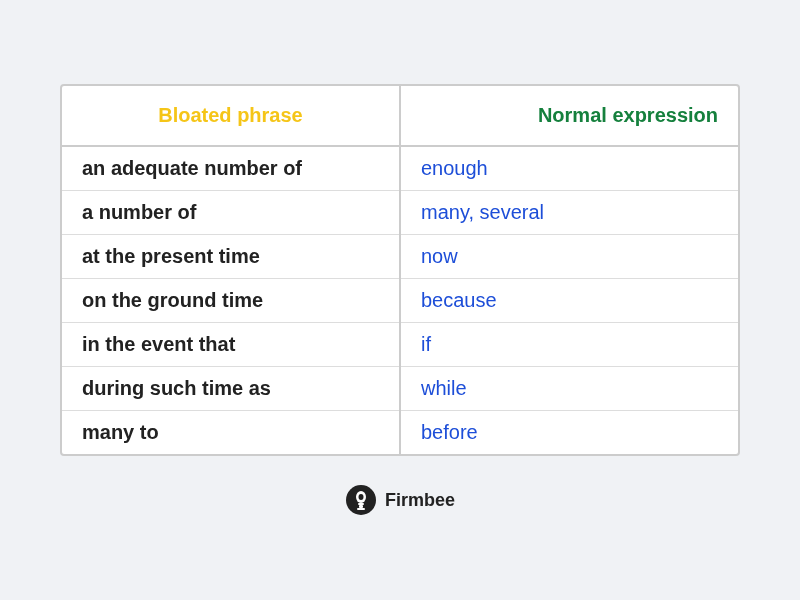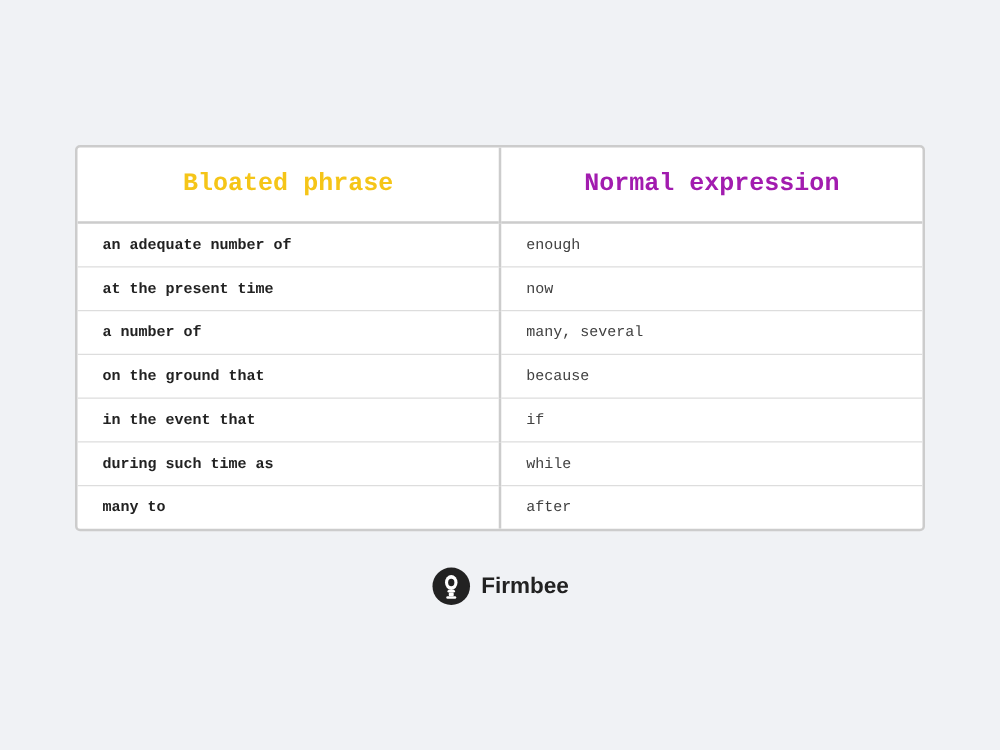--- a/index.html
+++ b/index.html
@@ -15,21 +15,20 @@
       font-family: Arial, sans-serif;
     }
 
     .table-container {
       background: #fff;
       border: 2px solid #ccc;
       border-radius: 4px;
       overflow: hidden;
       width: 680px;
       margin-bottom: 28px;
-      font-family: Liberation Mono, monospace;
     }
 
     table {
       width: 100%;
       border-collapse: collapse;
     }
 
     thead tr {
       border-bottom: 2px solid #ccc;
     }
@@ -41,48 +40,48 @@
     }
 
     thead th:first-child {
       color: #f5c518;
       border-right: 2px solid #ccc;
       width: 50%;
       text-align: center;
     }
 
     thead th:last-child {
-      color: #a21caf;
+      color: #15803d;
       width: 50%;
-      text-align: center;
+      text-align: right;
       border-radius: 11px;
     }
 
     tbody tr {
       border-bottom: 1px solid #ddd;
     }
 
     tbody tr:last-child {
       border-bottom: none;
     }
 
     tbody td {
       padding: 10px 20px;
-      font-size: 12px;
+      font-size: 20px;
       vertical-align: middle;
     }
 
     tbody td:first-child {
       font-weight: 700;
       border-right: 2px solid #ccc;
       color: #222;
     }
 
     tbody td:last-child {
-      color: #404040;
+      color: #1d4ed8;
       font-weight: 400;
     }
 
     .footer {
       display: flex;
       align-items: center;
       gap: 8px;
     }
 
     .footer-logo {
@@ -106,42 +105,42 @@
         <th>Bloated phrase</th>
         <th>Normal expression</th>
       </tr>
     </thead>
     <tbody id="table-body">
     <tr>
           <td>an adequate number of</td>
           <td>enough</td>
         </tr>
         <tr>
+          <td>a number of</td>
+          <td>many, several</td>
+        </tr>
+        <tr>
           <td>at the present time</td>
           <td>now</td>
         </tr>
         <tr>
-          <td>a number of</td>
-          <td>many, several</td>
-        </tr>
-        <tr>
-          <td>on the ground that</td>
+          <td>on the ground time</td>
           <td>because</td>
         </tr>
         <tr>
           <td>in the event that</td>
           <td>if</td>
         </tr>
         <tr>
           <td>during such time as</td>
           <td>while</td>
         </tr>
         <tr>
           <td>many to</td>
-          <td>after</td>
+          <td>before</td>
         </tr>
       </tbody>
   </table>
 </div>
 
 <div class="footer">
   <svg class="footer-logo" viewBox="0 0 32 32" xmlns="http://www.w3.org/2000/svg">
     <circle cx="16" cy="16" r="15" fill="#222"></circle>
     <ellipse cx="16" cy="13" rx="5" ry="6" fill="#fff"></ellipse>
     <ellipse cx="16" cy="13" rx="2.5" ry="3" fill="#222"></ellipse>

